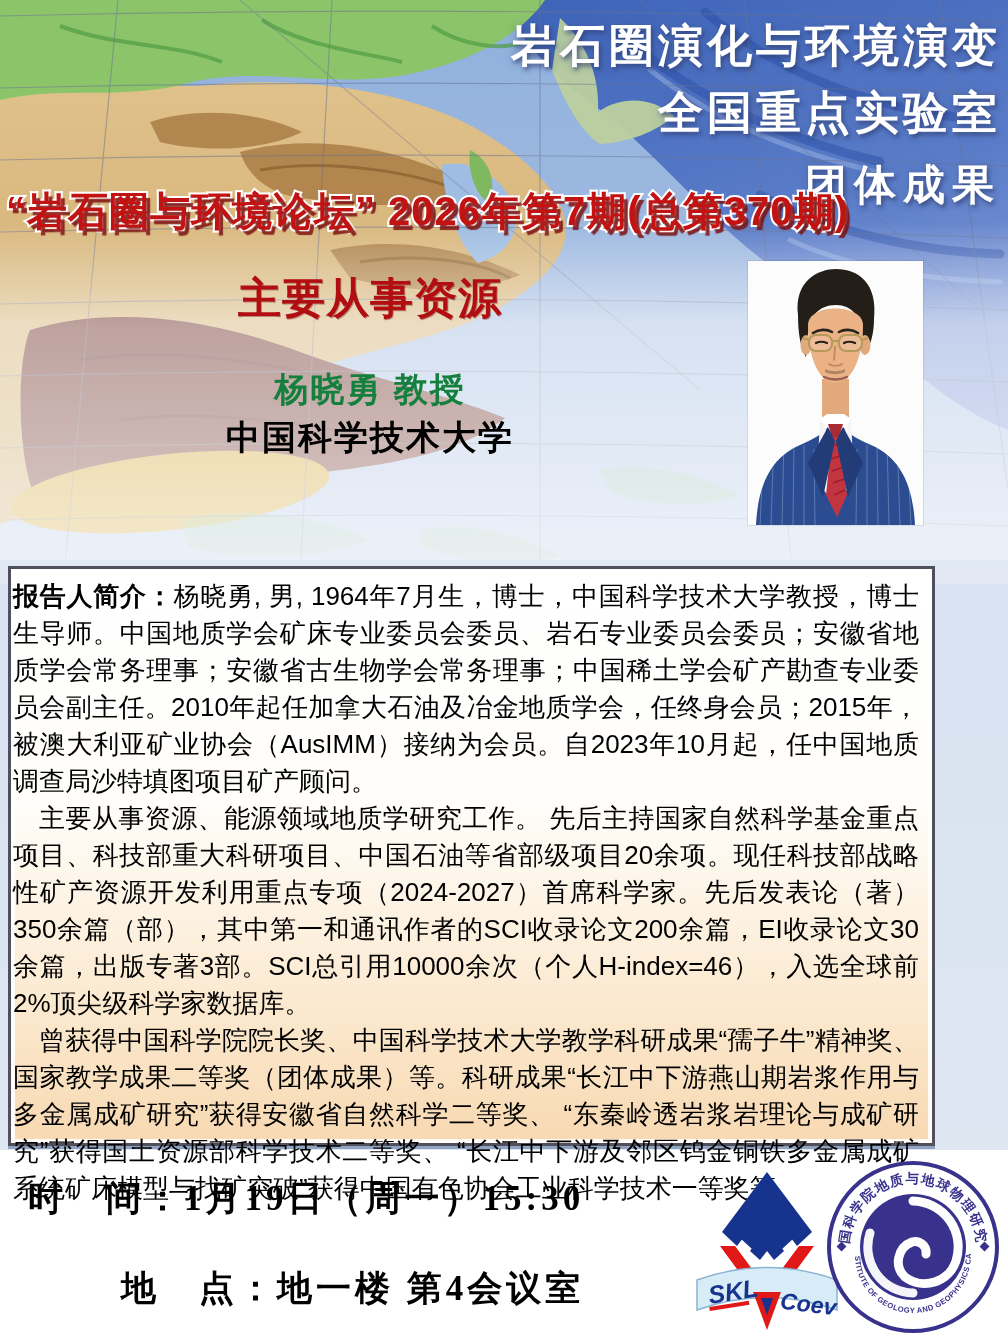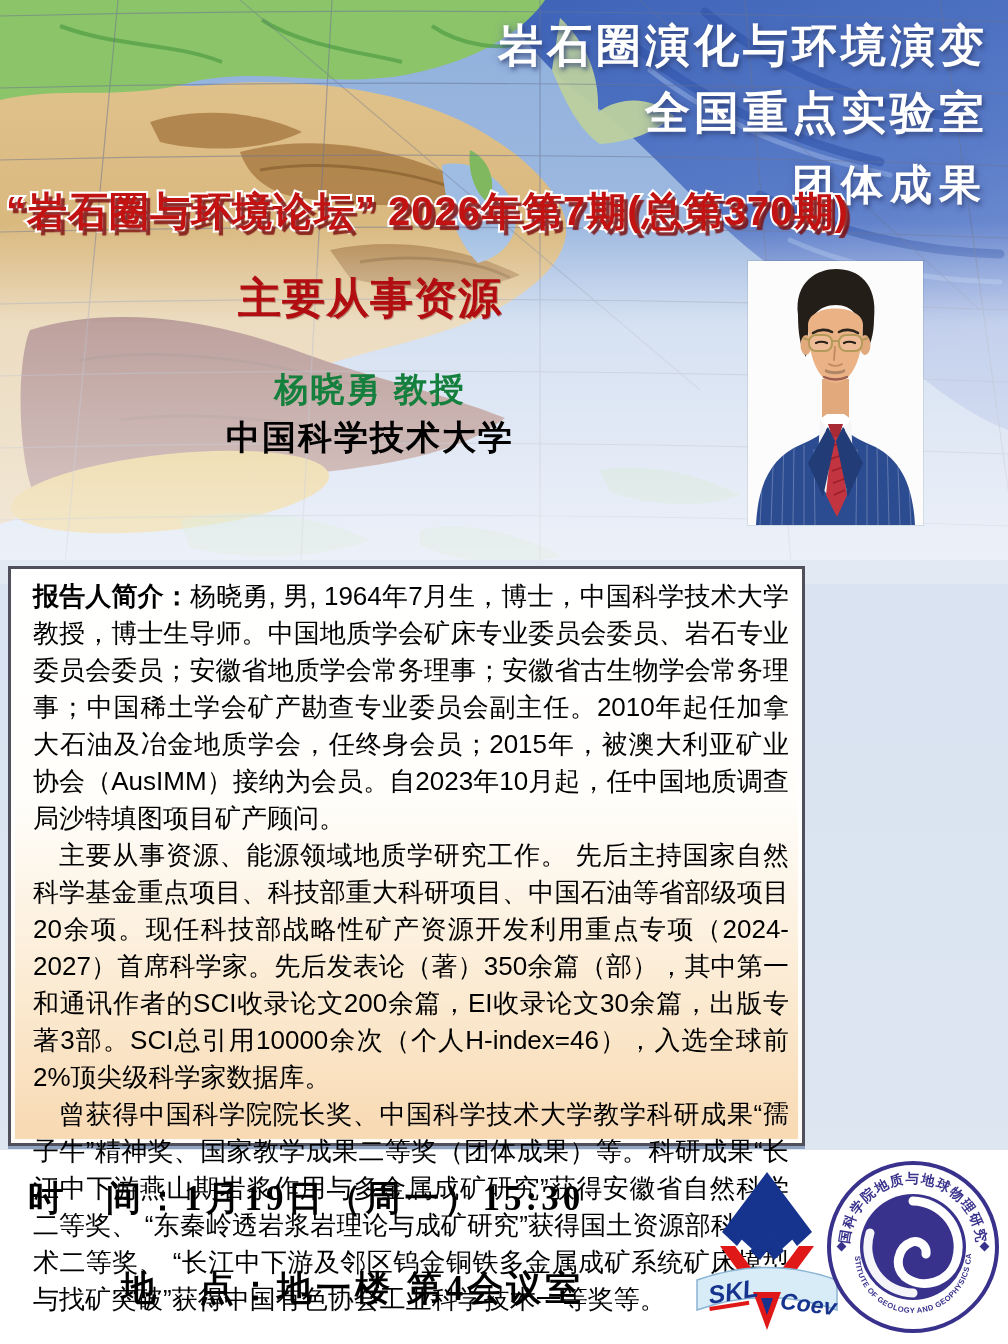--- a/index.html
+++ b/index.html
@@ -1,21 +1,21 @@
 <!DOCTYPE html>
 <html><head>
 <meta charset="utf-8">
 <style>
   html,body{margin:0;padding:0;background:#ffffff;}
   .poster{position:relative;width:1008px;height:1344px;background:#ffffff;overflow:hidden;
           font-family:"Liberation Sans","DejaVu Sans",sans-serif;}
   .map-bg{position:absolute;left:0;top:0;width:1008px;height:1150px;}
 
   
-  .lab-header{position:absolute;top:20px;right:20px;text-align:right;color:#ffffff;font-weight:bold;
+  .lab-header{position:absolute;top:20px;right:7px;text-align:right;color:#ffffff;font-weight:bold;
               text-shadow:2px 3px 4px rgba(45,60,110,.65),0 0 10px rgba(70,90,150,.45);}
   .lab-header .h1{font-size:45px;letter-spacing:4px;line-height:52px;margin-bottom:15px;}
   .lab-header .h2{font-size:45px;letter-spacing:4px;line-height:52px;margin-bottom:22px;}
   .lab-header .h3{font-size:42px;letter-spacing:7px;line-height:48px;}
 
   
   .forum{position:absolute;left:6px;top:184px;font-size:40px;font-weight:900;letter-spacing:1px;
          color:#c31212;-webkit-text-stroke:4px #ffffff;paint-order:stroke fill;
          text-shadow:4px 5px 1px rgba(125,14,14,.85);white-space:nowrap;}
 
@@ -25,25 +25,25 @@
               font-size:43px;line-height:57px;letter-spacing:1px;
               text-shadow:1px 1px 0 rgba(90,0,0,.35);}
   .talk-speaker{margin-top:42px;font-family:Liberation Sans, sans-serif;
                 font-weight:bold;color:#15803d;font-size:34px;line-height:40px;letter-spacing:2px;}
   .talk-affil{margin-top:9px;font-family:"Liberation Serif","DejaVu Serif",serif;
               font-weight:bold;color:#000000;font-size:34px;line-height:40px;letter-spacing:2px;}
 
   .photo{position:absolute;left:748px;top:261px;width:175px;height:264px;box-shadow:0 0 0 1px rgba(0,0,0,.08);}
 
   
-  .bio-box{position:absolute;left:8px;top:566px;width:797px;height:580px;box-sizing:border-box;
+  .bio-box{position:absolute;left:8px;top:566px;width:927px;height:580px;box-sizing:border-box;
            border:3px solid #50505c;
            background:linear-gradient(180deg,#ffffff 0%,#fffefb 40%,#fbe9cf 76%,#f8d9b2 100%);
            box-shadow:0 3px 0 rgba(130,150,185,.85), inset 0 0 0 4px rgba(255,255,255,.9);
-           padding:9px 13px 0 22px;}
+           padding:9px 13px 0 2px;}
   .bio-box p{margin:0;color:#000;font-size:26px;line-height:37px;text-align:justify;}
   .bio-box p.indent{text-indent:1em;}
   .bio-label{font-weight:bold;}
 
   
   .schedule{position:absolute;left:28px;top:1178px;color:#000;
             font-family:"Liberation Serif","DejaVu Serif",serif;font-weight:bold;}
   .schedule .line{font-size:35px;letter-spacing:4px;line-height:42px;white-space:nowrap;text-align:right;}
   .schedule .line + .line{margin-top:48px;}
 

